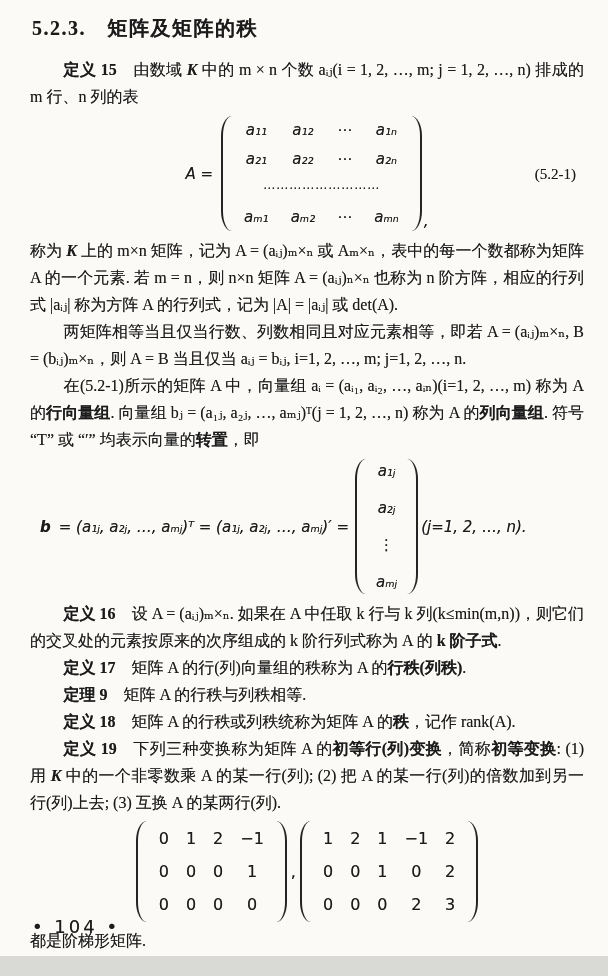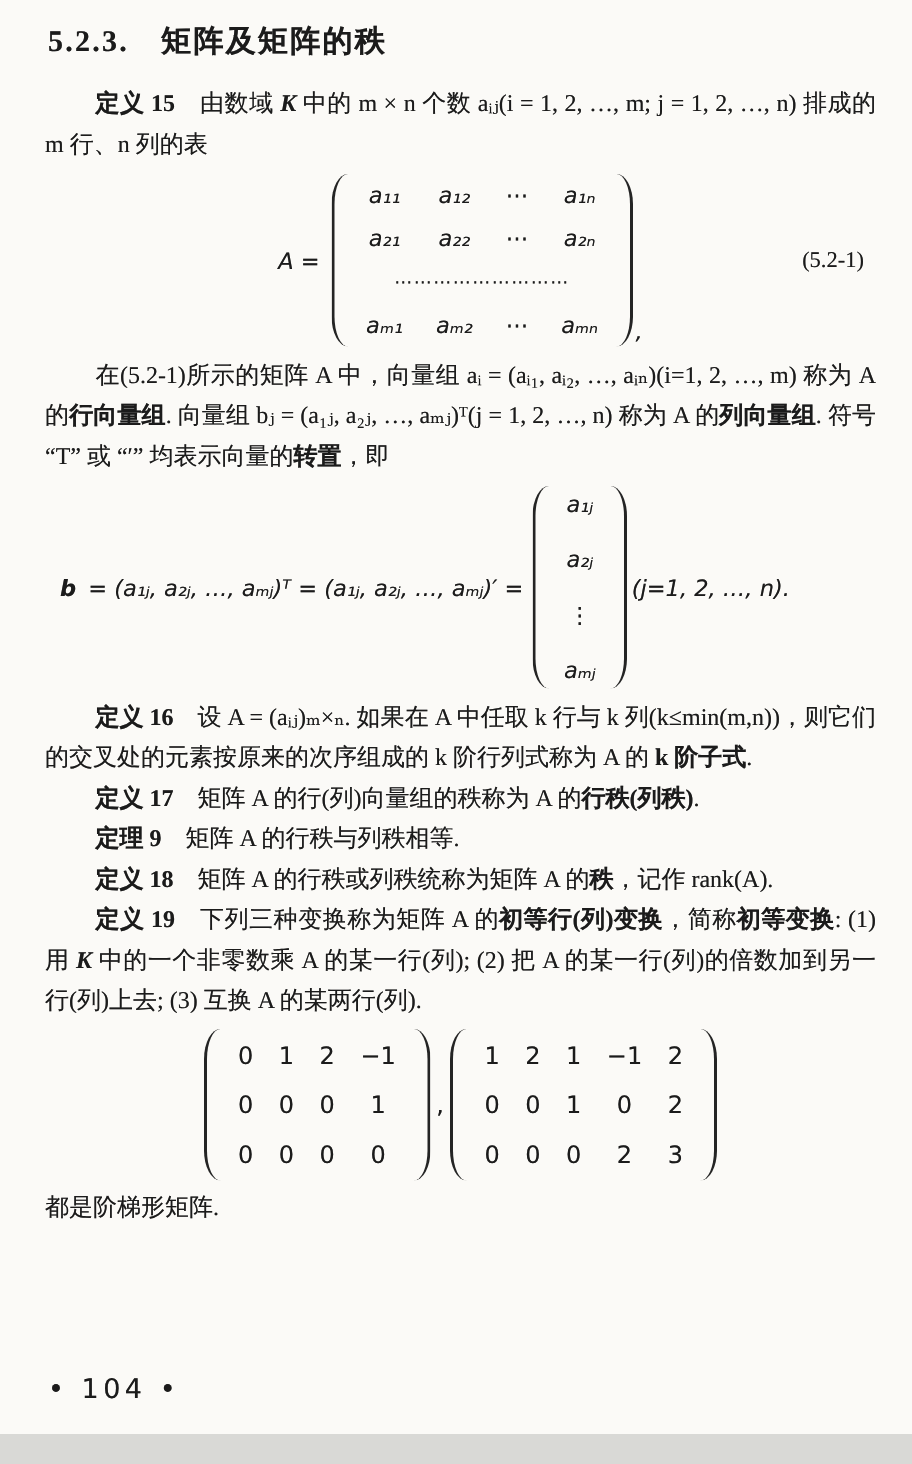--- a/index.html
+++ b/index.html
@@ -97,20 +97,22 @@
           <div class="cell">aₘ₂</div>
           <div class="cell">⋯</div>
           <div class="cell">aₘₙ</div>
         </div>
       <div class="paren r"></div>
     </div>
     <span class="eq-comma">,</span>
     <span class="eq-tag">(5.2-1)</span>
   </div>
 
+  <p class="para"><span>称为 </span><span class="b i">K</span><span> 上的 m×n 矩阵，记为 A = (aᵢⱼ)ₘ×ₙ 或 Aₘ×ₙ，表中的每一个数都称为矩阵 A 的一个元素. 若 m = n，则 n×n 矩阵 A = (aᵢⱼ)ₙ×ₙ 也称为 n 阶方阵，相应的行列式 |aᵢⱼ| 称为方阵 A 的行列式，记为 |A| = |aᵢⱼ| 或 det(A).</span></p>
+  <p class="para indent"><span>两矩阵相等当且仅当行数、列数相同且对应元素相等，即若 A = (aᵢⱼ)ₘ×ₙ, B = (bᵢⱼ)ₘ×ₙ，则 A = B 当且仅当 aᵢⱼ = bᵢⱼ, i=1, 2, …, m; j=1, 2, …, n.</span></p>
   <p class="para indent"><span>在(5.2-1)所示的矩阵 A 中，向量组 aᵢ = (aᵢ₁, aᵢ₂, …, aᵢₙ)(i=1, 2, …, m) 称为 A 的</span><span class="b">行向量组</span><span>. 向量组 bⱼ = (a₁ⱼ, a₂ⱼ, …, aₘⱼ)ᵀ(j = 1, 2, …, n) 称为 A 的</span><span class="b">列向量组</span><span>. 符号 “T” 或 “′” 均表示向量的</span><span class="b">转置</span><span>，即</span></p>
 
   <div class="equation left">
     <span class="eq-lhs bold">b</span>
     <span>= (a₁ⱼ, a₂ⱼ, …, aₘⱼ)ᵀ = (a₁ⱼ, a₂ⱼ, …, aₘⱼ)′ =</span>
     <div class="mx-wrap" style="margin-left:6px;">
       <div class="paren l"></div>
       <div class="matrix mx-vec" style="grid-template-columns: repeat(1, auto);">
           <div class="cell">a₁ⱼ</div>
           <div class="cell">a₂ⱼ</div>

